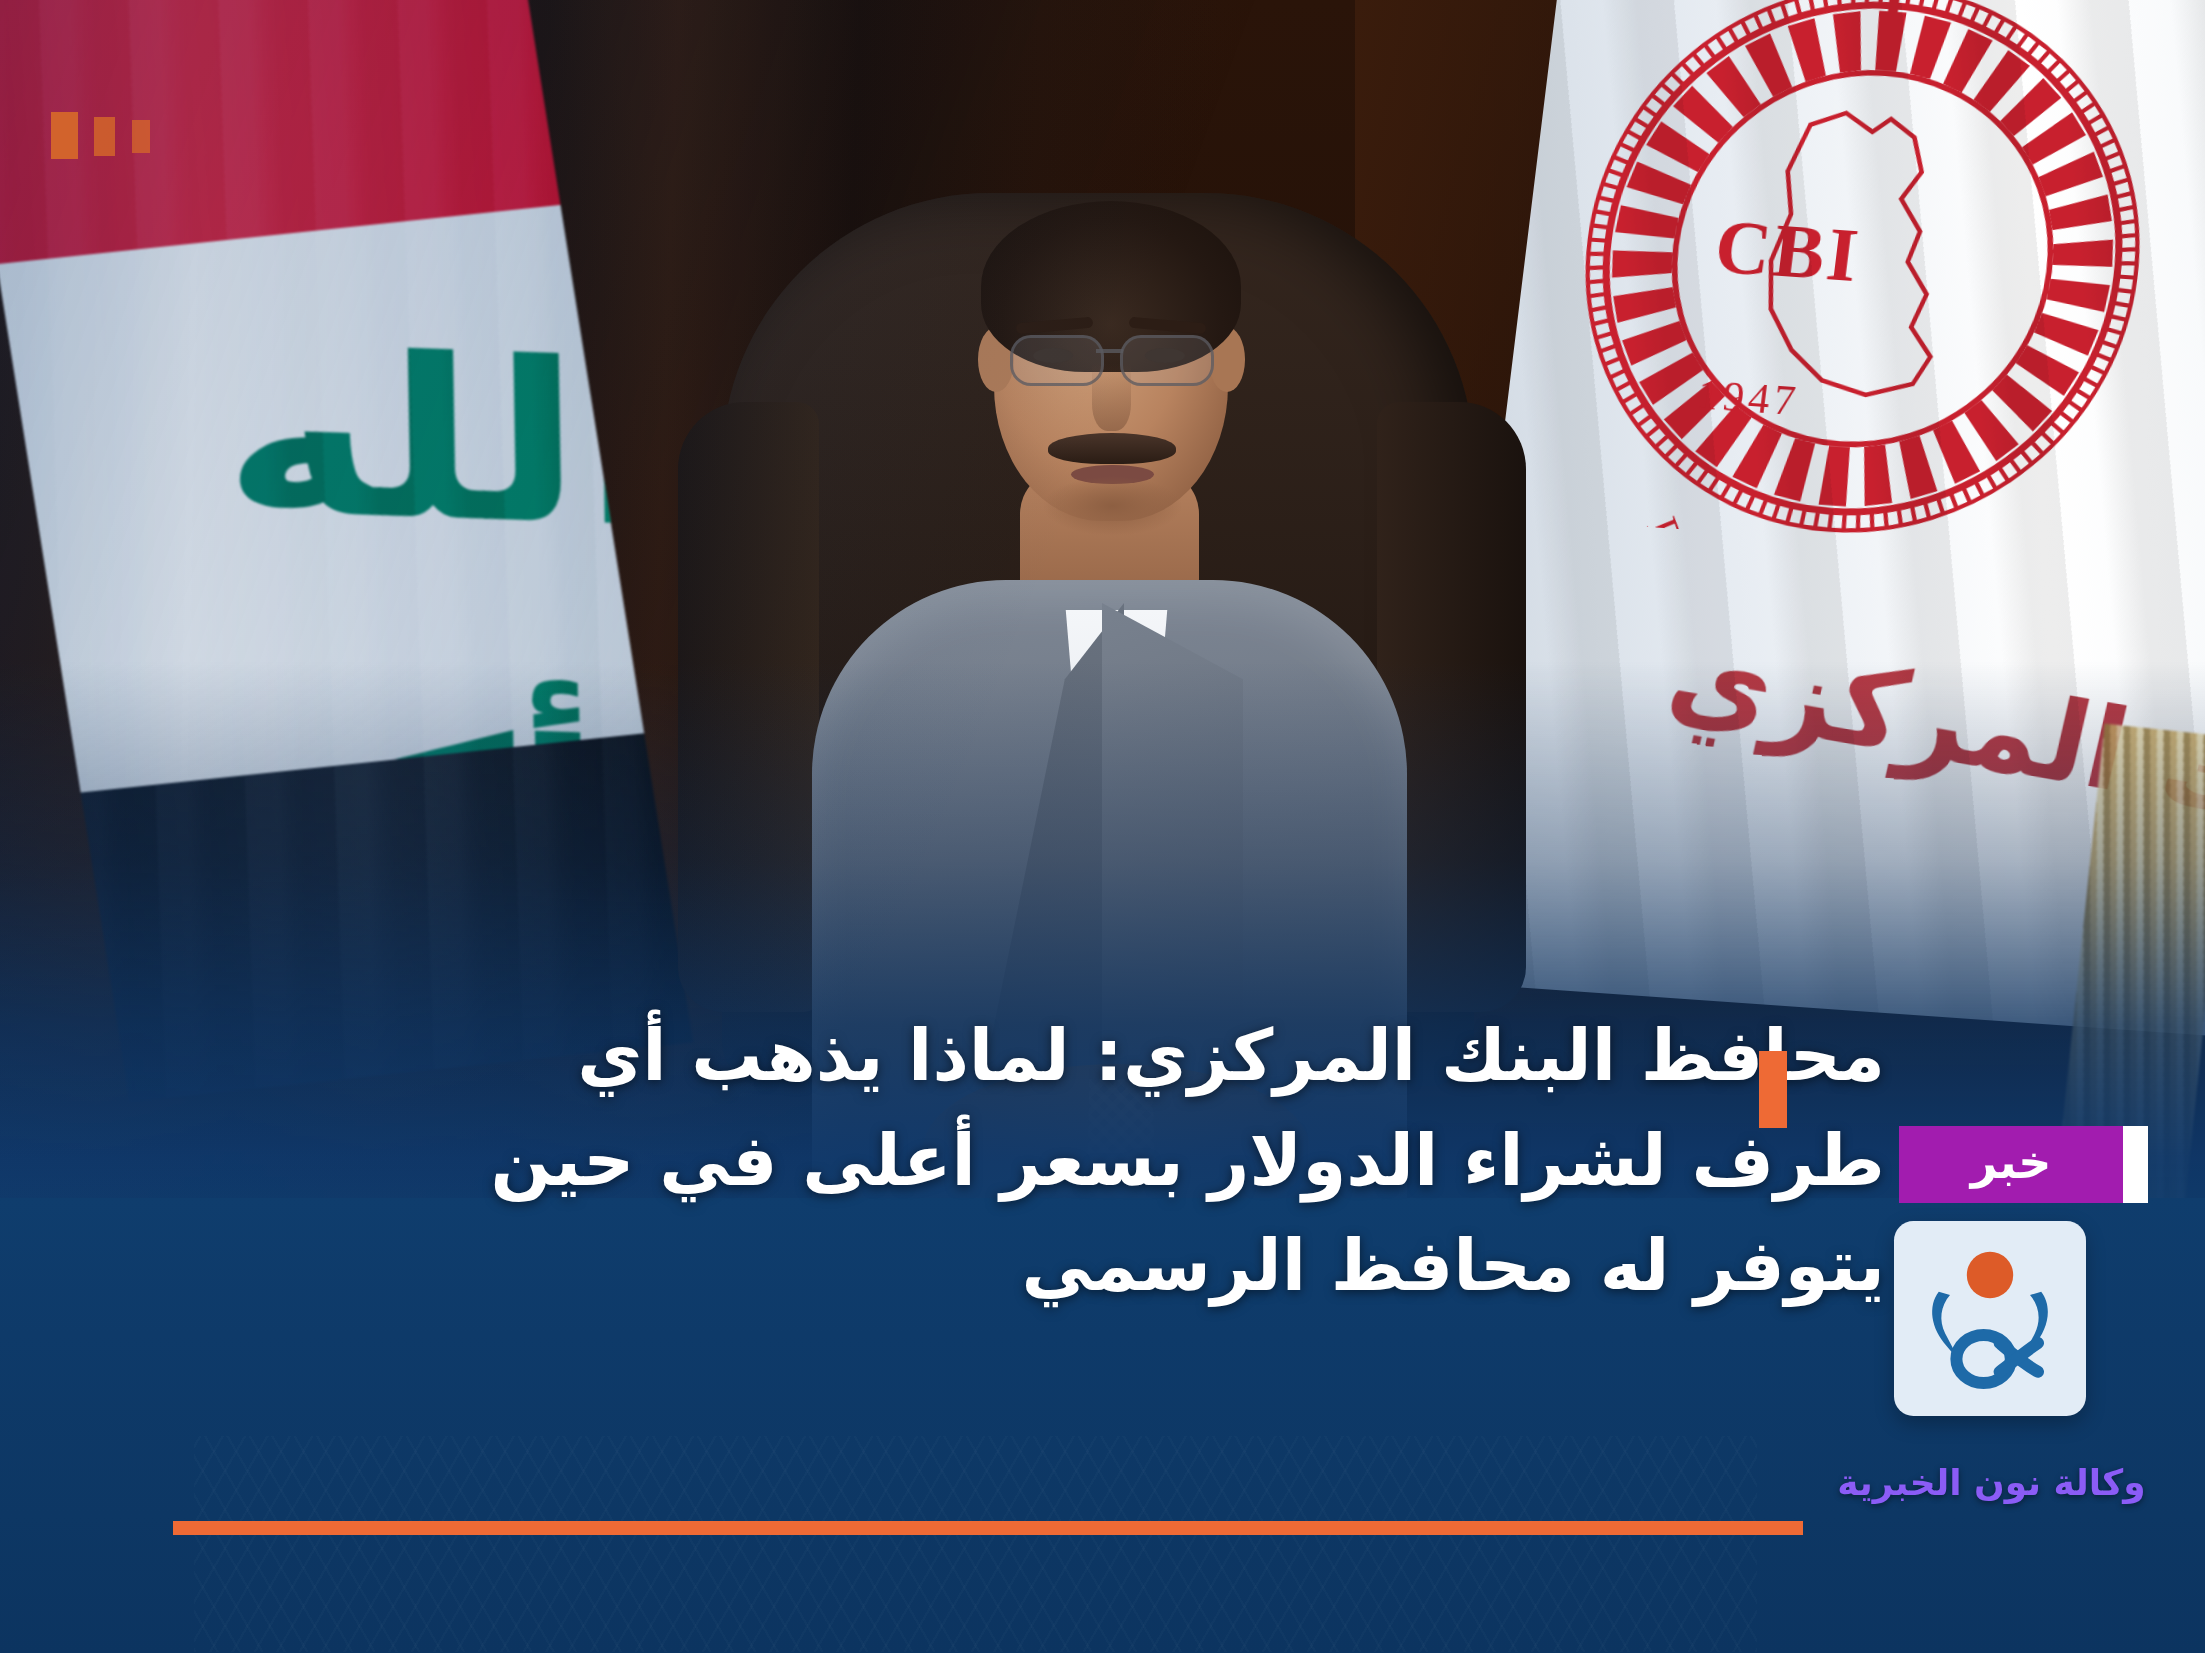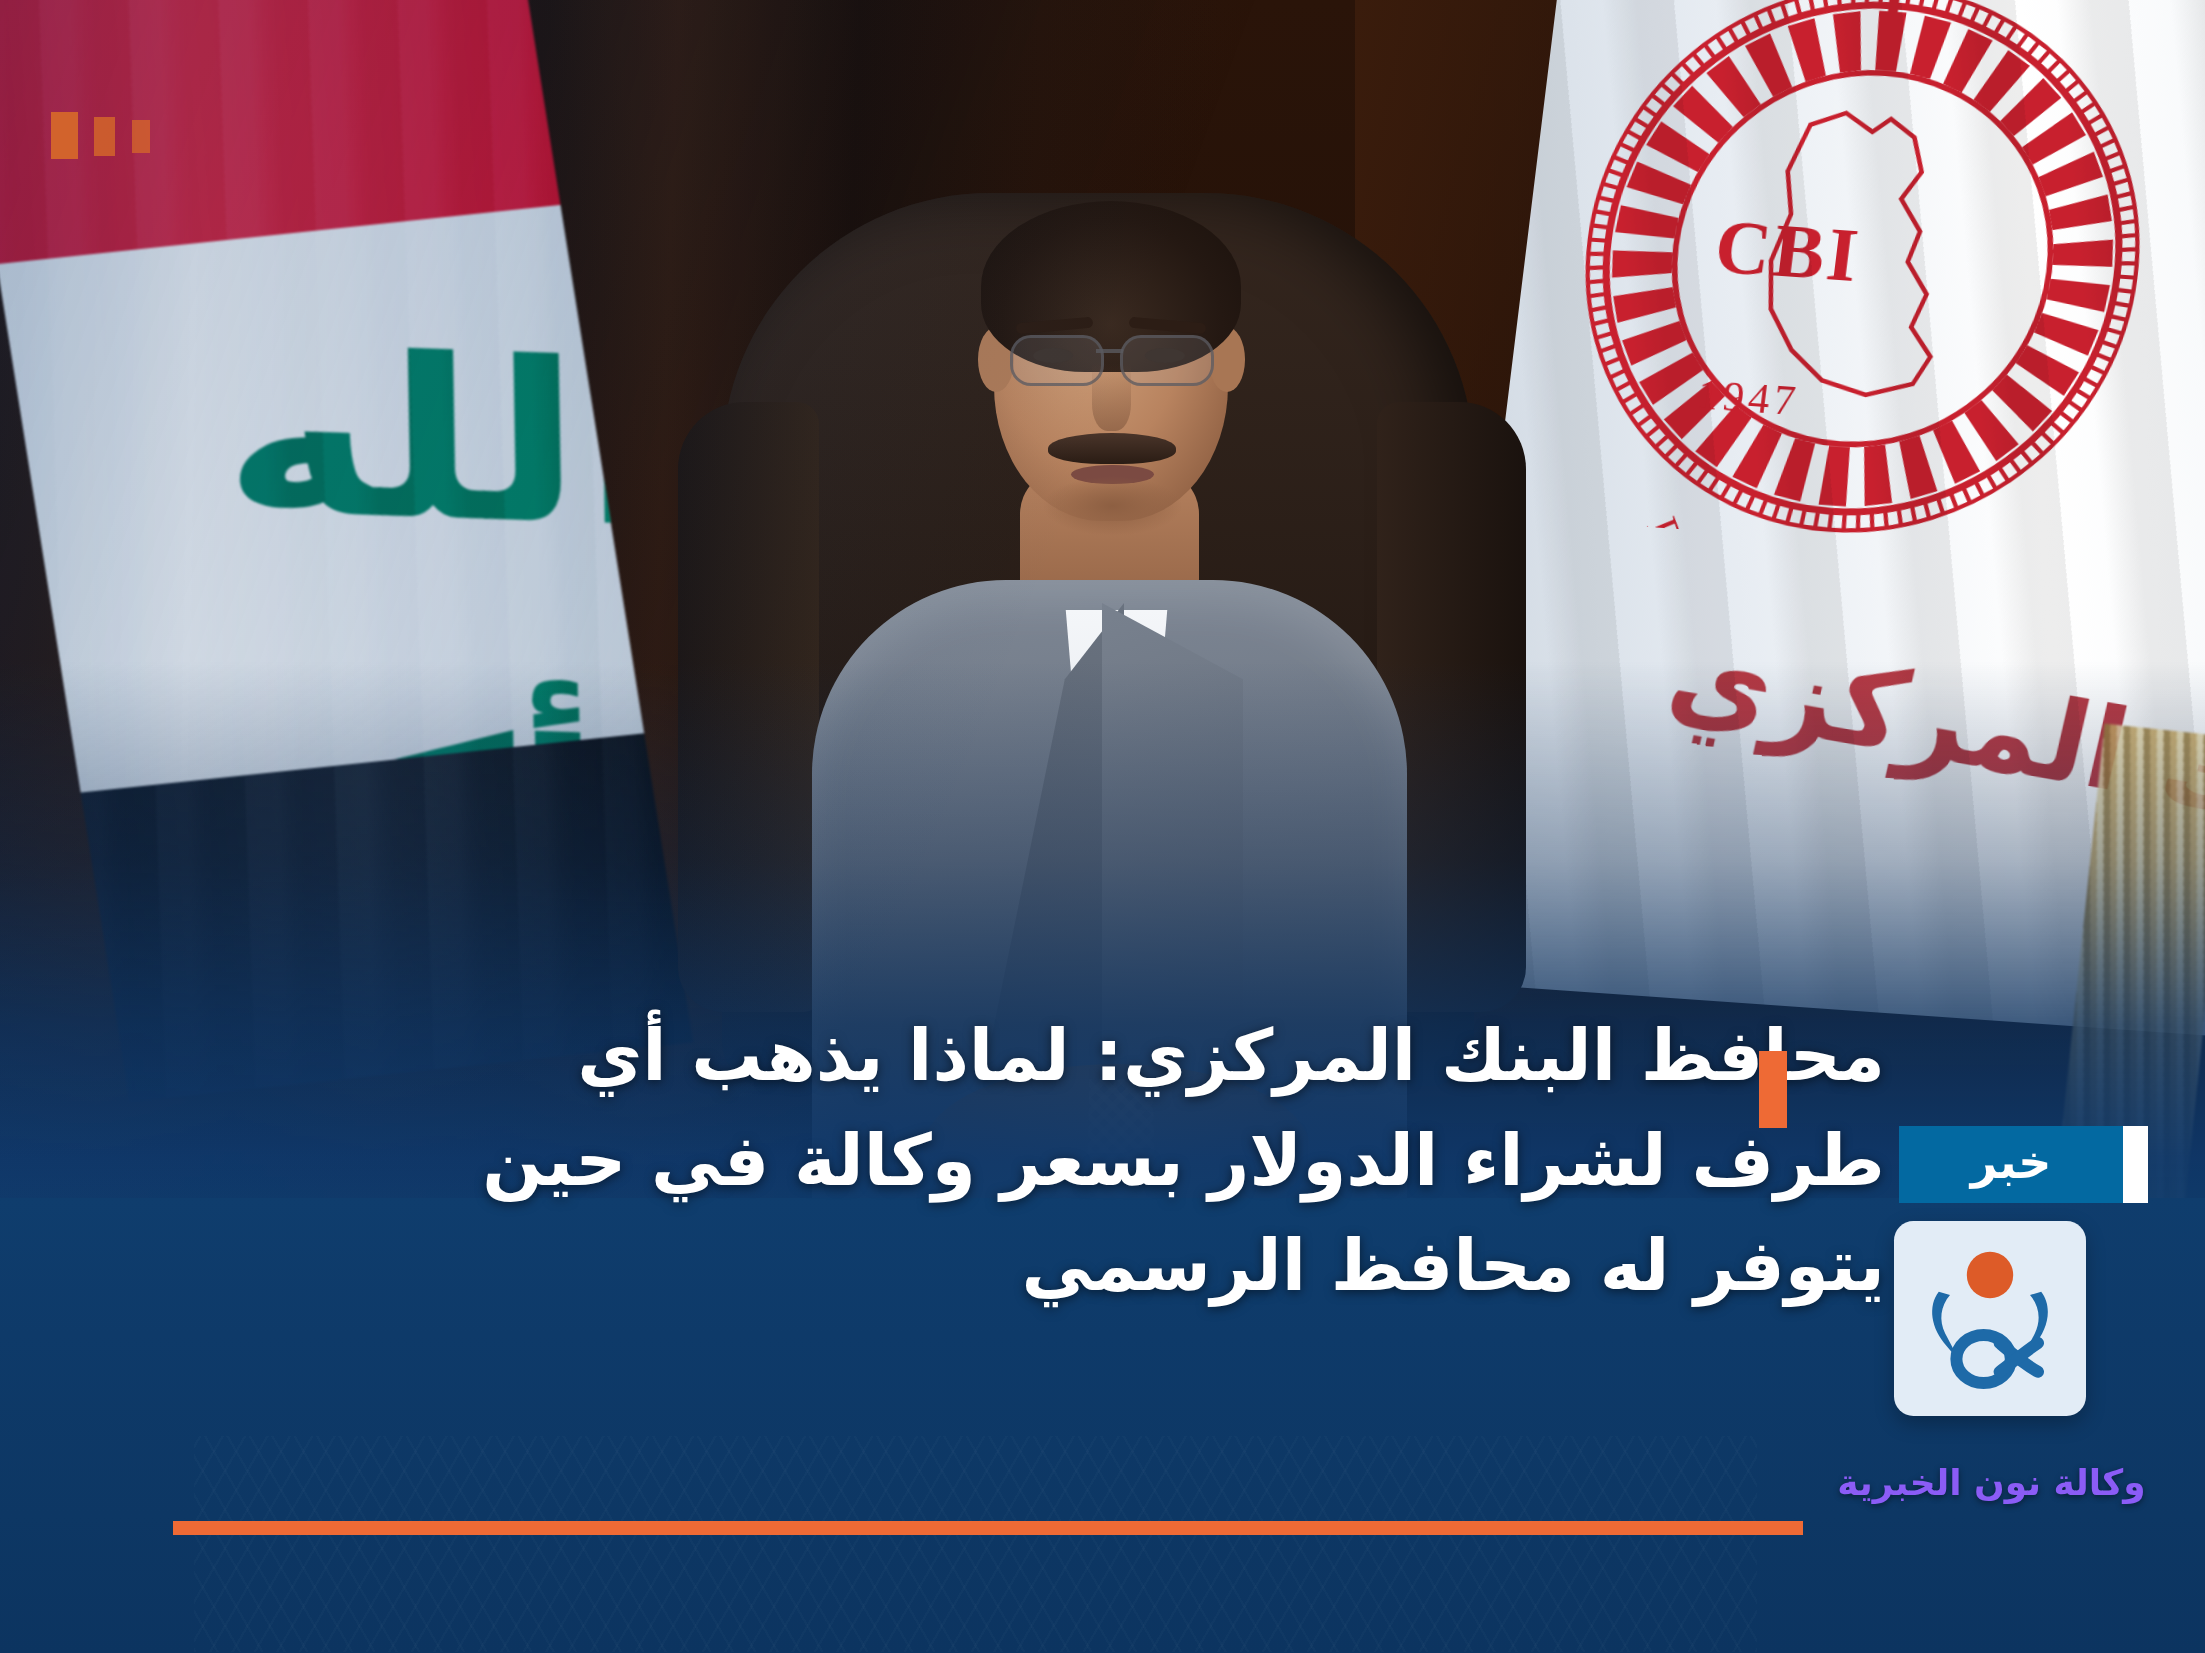--- a/index.html
+++ b/index.html
@@ -278,21 +278,21 @@
 
   
   .rule {
     position:absolute; left: 173px; top: 1521px;
     width: 1630px; height: 14px; background:#ee6a35;
   }
 
   
   .badge-wrap { position:absolute; left: 1899px; top: 1126px; display:flex; align-items:stretch; }
   .badge {
-    background:#0369a1;
+    background:#a21caf;
     color:#fff;
     font-size: 46px;
     font-weight: 700;
     line-height: 1;
     padding: 13.4px 31px 18px 31px;
     direction: rtl;
     letter-spacing: 1.5px;
     display:flex; align-items:center; justify-content:center;
     min-width: 162px;
   }
@@ -631,21 +631,21 @@
   </div>
 
   <div class="mark-group">
     <span class="mark m1"></span>
     <span class="mark m2"></span>
     <span class="mark m3"></span>
   </div>
 
   <div class="headline">
     <span class="hl-line">محافظ البنك المركزي: لماذا يذهب أي</span>
-    <span class="hl-line">طرف لشراء الدولار بسعر وكالة في حين</span>
+    <span class="hl-line">طرف لشراء الدولار بسعر أعلى في حين</span>
     <span class="hl-line">يتوفر له محافظ الرسمي</span>
   </div>
   <div class="headline-tick"></div>
 
   <div class="rule"></div>
 
   <div class="badge-wrap">
     <div class="badge">خبر</div>
     <div class="badge-bar"></div>
   </div>

